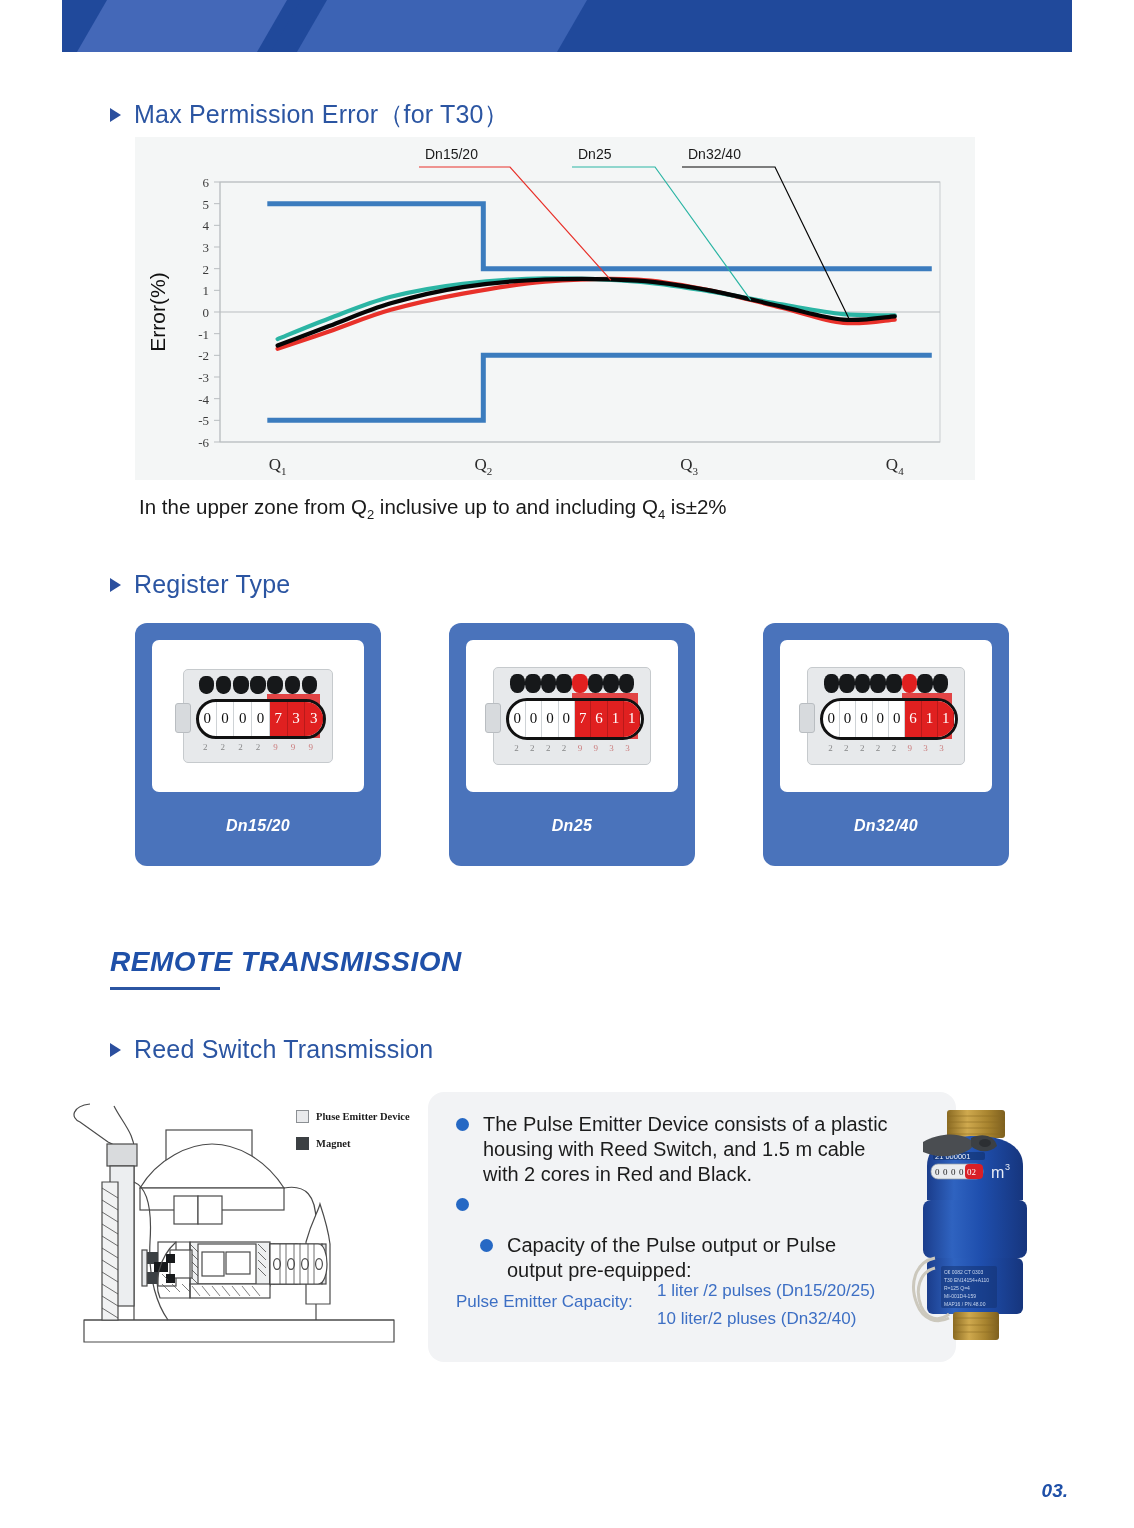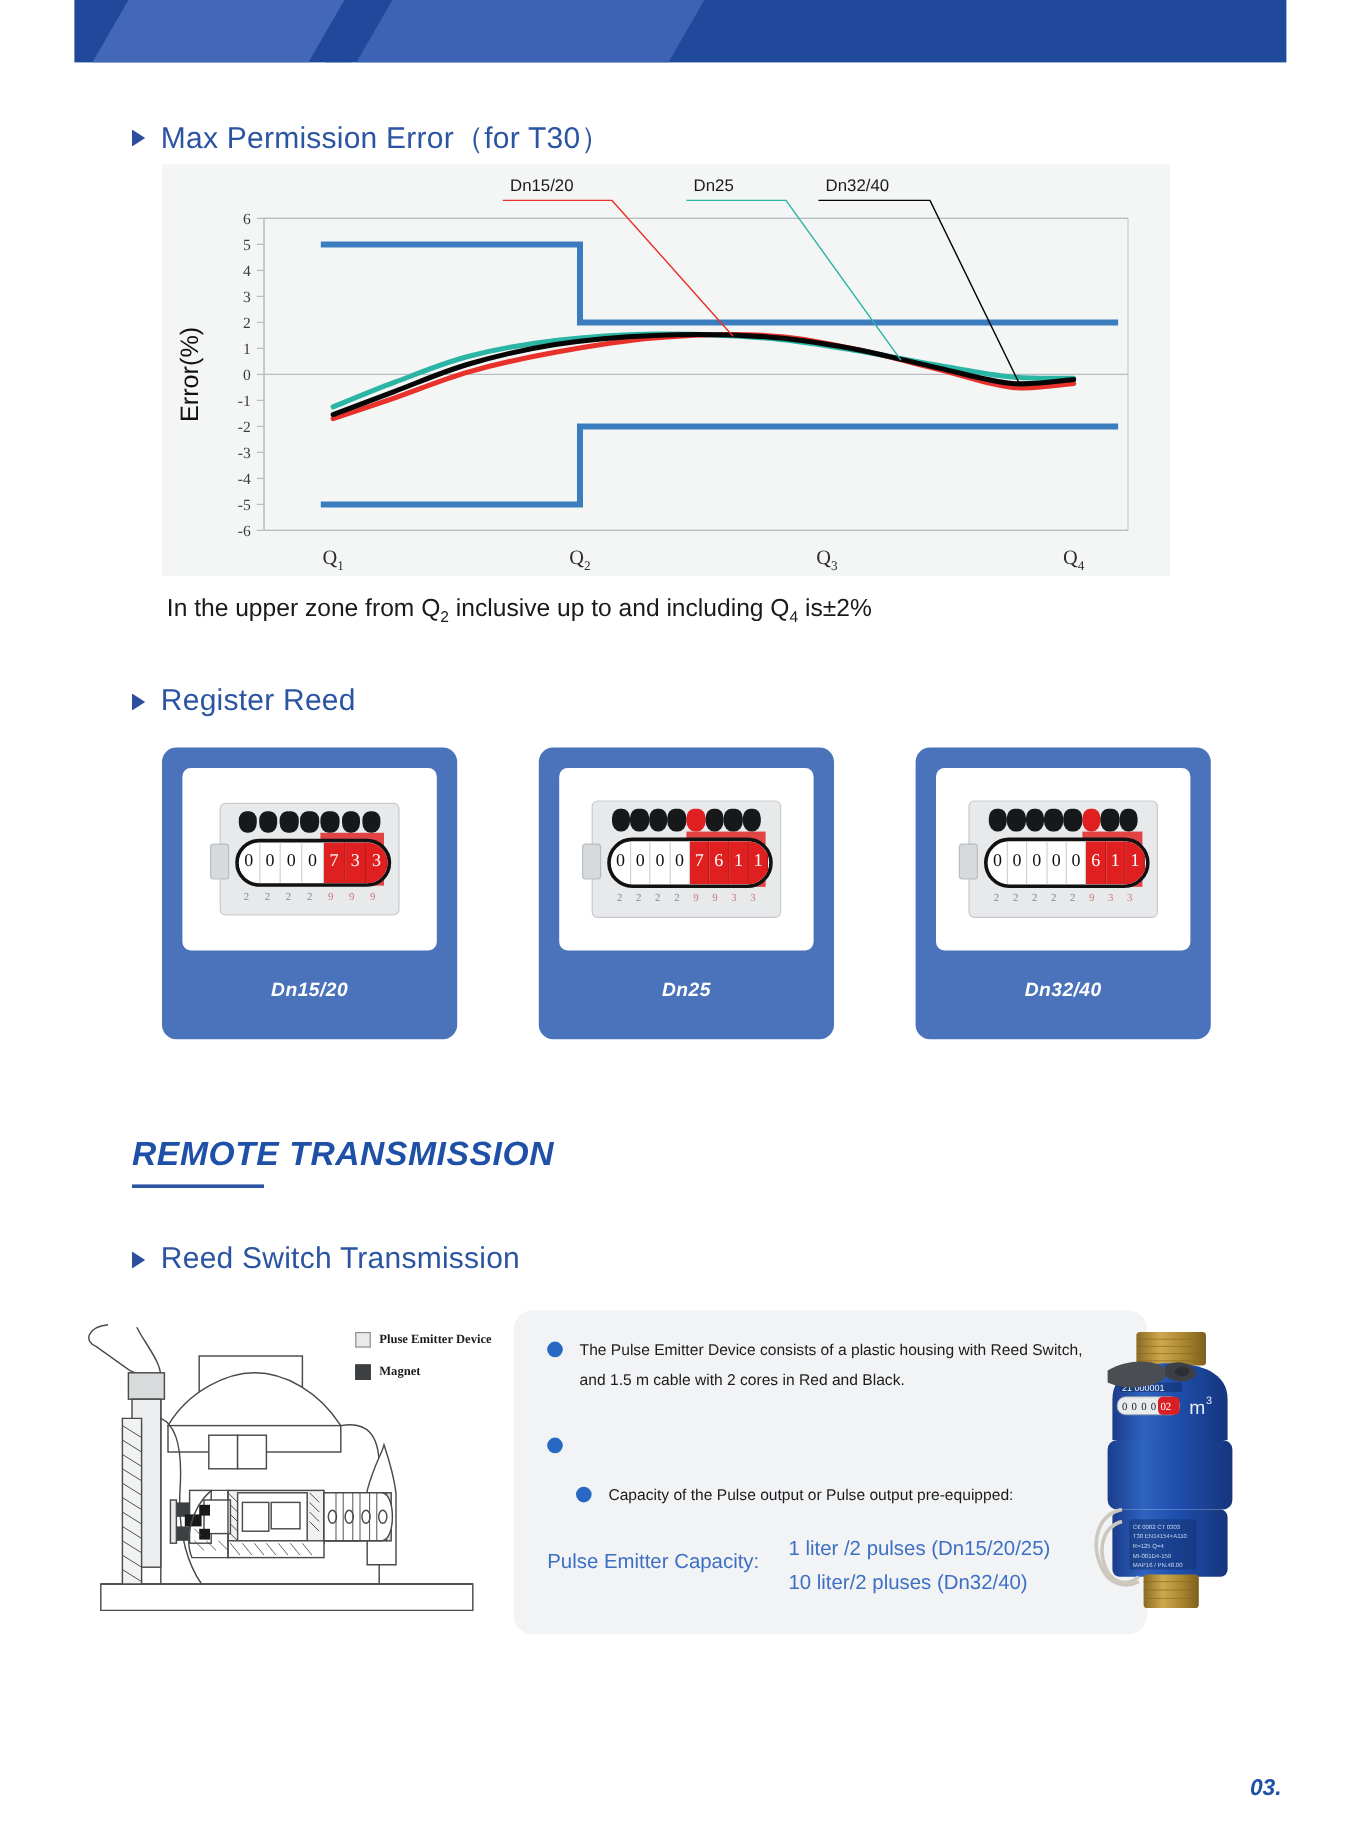--- a/index.html
+++ b/index.html
@@ -58,21 +58,21 @@
   
   .diagram{position:absolute;left:62px;top:1092px;width:362px;height:272px;}
   .legend{position:absolute;left:296px;top:1110px;font-size:10.5px;font-weight:bold;color:#1c1c1c;font-family:"Liberation Sans",sans-serif;}
   .legend .row{display:flex;align-items:center;gap:7px;margin-bottom:14px;font-family:Liberation Serif, serif;}
   .legend .sw{width:11px;height:11px;border:1px solid #8b8f93;background:#e9eaec;}
   .legend .sw.dark{background:#3c4043;border-color:#3c4043;}
 
   .info{position:absolute;left:428px;top:1092px;width:528px;height:270px;background:#f2f3f5;border-radius:16px;}
   .bul{position:absolute;display:flex;gap:14px;}
   .dot{width:13px;height:13px;border-radius:50%;background:#2668c4;flex:none;margin-top:6px;}
-  .bul .bt{color:#1c1c1c;font-size:13px;line-height:25px;}
+  .bul .bt{color:#1c1c1c;font-size:20px;line-height:25px;}
   .cap-label{position:absolute;left:456px;top:1292px;color:#3d6fc4;font-size:17px;}
   .cap-vals{position:absolute;left:657px;top:1277px;color:#3d6fc4;font-size:17px;line-height:28px;}
 
   .meter{position:absolute;left:905px;top:1108px;width:140px;height:235px;}
 
   
   .pageno{position:absolute;right:66px;bottom:26px;color:#1f50a8;font-size:19px;font-weight:bold;font-style:italic;}
 </style>
 </head>
 <body>
@@ -143,21 +143,21 @@
 </div>
 
 <div class="notes">
   <div>
     <span>In the upper zone from Q</span><sub>2</sub><span> inclusive up to and including Q</span><sub>4</sub><span> is±2%</span>
   </div>
 </div>
 
 <div class="sec-head" style="left:110px;top:570px;">
   <span class="tri"></span>
-  <span class="txt">Register Reed</span>
+  <span class="txt">Register Type</span>
 </div>
 <div class="cards" id="register-cards">
     <div class="card">
       <div class="photo">
         <div class="reg">
           <div class="reg-body" style="width:148px;height:92px;">
             <div class="reg-gear"></div>
             <div class="reg-redpanel" style="left: 56%; width: 36%;"></div>
             <div class="reg-knobs">
               <div class="knob"></div>

